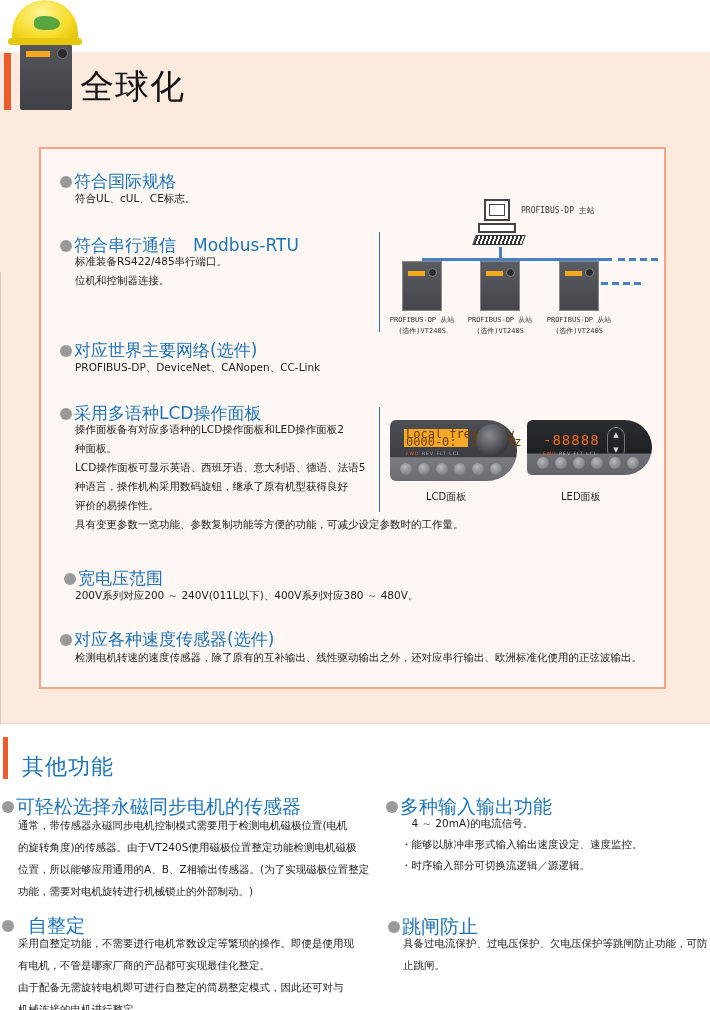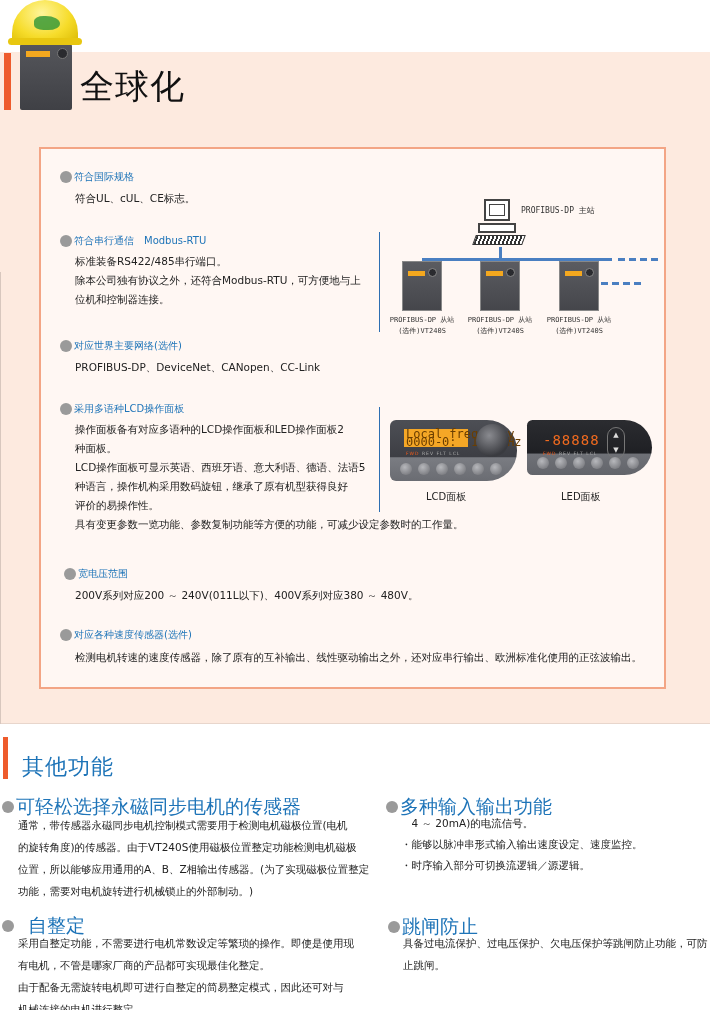--- a/index.html
+++ b/index.html
@@ -51,21 +51,21 @@
   }
 
   
   .feature-card {
     position: absolute; left: 39px; top: 147px; width: 627px; height: 542px;
     background: #fff7f3;
     border: 2px solid #f3a585;
   }
 
   .feat-title {
-    position: absolute; font-size: 10px; color: #1e74b8; white-space: nowrap;
+    position: absolute; font-size: 17px; color: #1e74b8; white-space: nowrap;
     display: flex; align-items: center;
   }
   .bullet {
     display: inline-block; width: 12px; height: 12px; border-radius: 50%;
     background: #9a9a9a; margin-right: 2px;
   }
   .feat-text {
     position: absolute; font-size: 10.5px; line-height: 19px; color: #222; white-space: nowrap;
   }
 
@@ -139,21 +139,20 @@
 <div class="feat-text" style="left:75px; top:189px;">
   <div>符合UL、cUL、CE标志。</div>
 </div>
 
 <div class="feat-title" style="left:60px; top:234px;">
   <span class="bullet"></span>
   <span>符合串行通信　Modbus-RTU</span>
 </div>
 <div class="feat-text" style="left:75px; top:252px;">
   <div>标准装备RS422/485串行端口。</div>
-  <div>除本公司独有协议之外，还符合Modbus-RTU，可方便地与上</div>
   <div>位机和控制器连接。</div>
 </div>
 
 <div class="vline-blue" style="left:379px; top:232px; height:100px;"></div>
 
 <div class="diagram">
   <div class="pc">
     <div class="monitor">
         <div class="monitor-inner"></div>
       </div>

